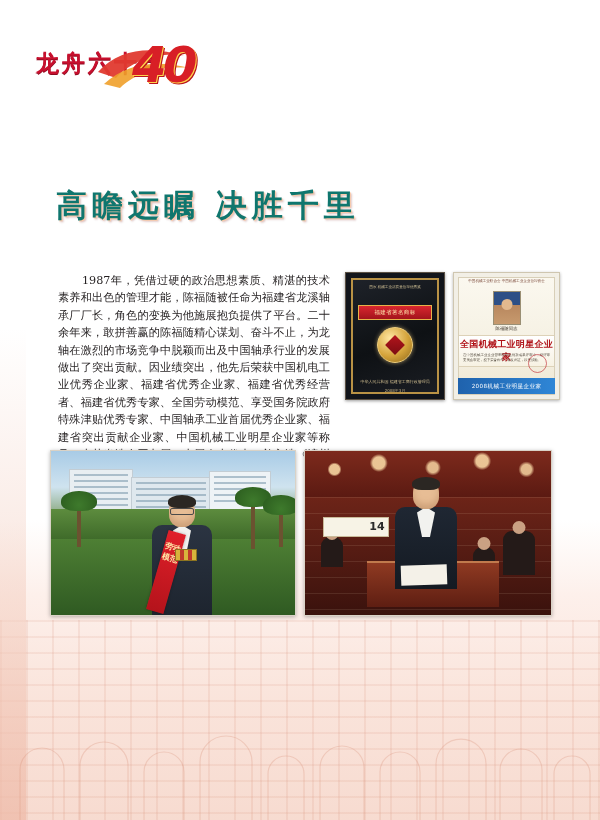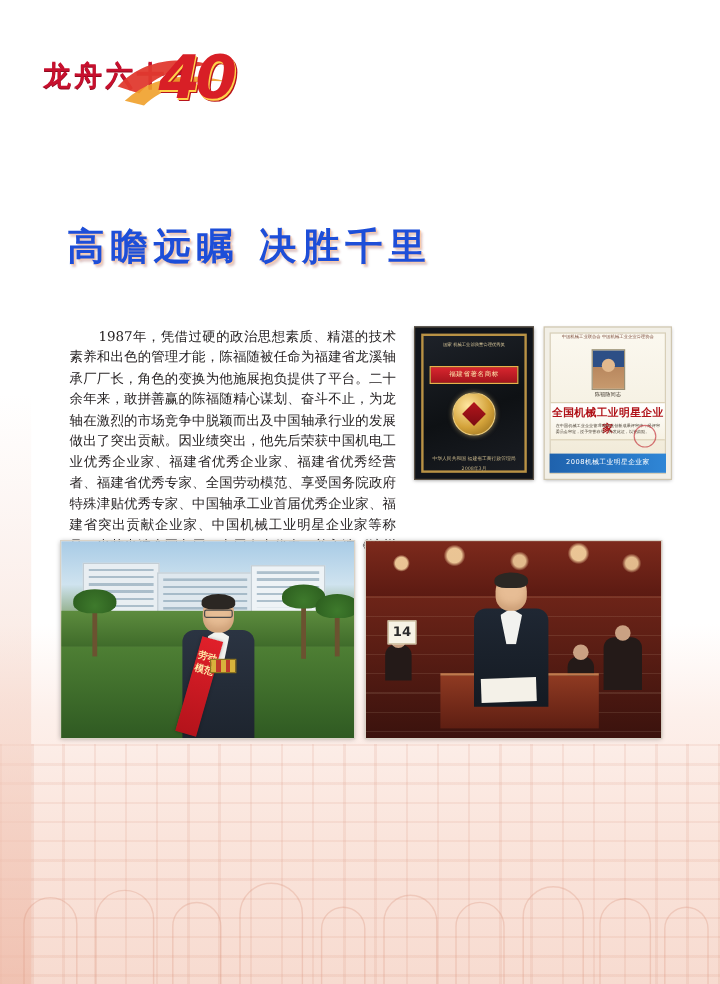--- a/index.html
+++ b/index.html
@@ -100,21 +100,21 @@
 
   
   .headline {
     position: absolute;
     left: 56px;
     top: 185px;
     font-family: "DejaVu Serif", serif;
     font-weight: bold;
     font-size: 31px;
     letter-spacing: 5px;
-    color: #1d4ed8;
+    color: #0f766e;
     text-shadow: 1px 1px 0 rgba(255,200,160,.8), 2px 2px 2px rgba(120,20,20,.25);
     z-index: 5;
     white-space: nowrap;
   }
 
   
   .body-text {
     position: absolute;
     left: 58px;
     top: 272px;
@@ -478,20 +478,21 @@
     left: 18px; top: 66px;
     width: 22px; height: 18px;
     background: #f7f3e6;
     border: 1px solid #c9bb9a;
     font-family: "DejaVu Sans", sans-serif;
     font-size: 11px;
     line-height: 18px;
     font-weight: bold;
     text-align: center;
     color: #2b2b2b;
+    padding-left: 42px;
   }
   .man-right {
     position: absolute;
     left: 88px; top: 28px;
     width: 66px; height: 108px;
   }
   .man-right .man-body {
     background: linear-gradient(to bottom, #1f2733, #141a22);
     width: 62px; height: 82px;
   }

